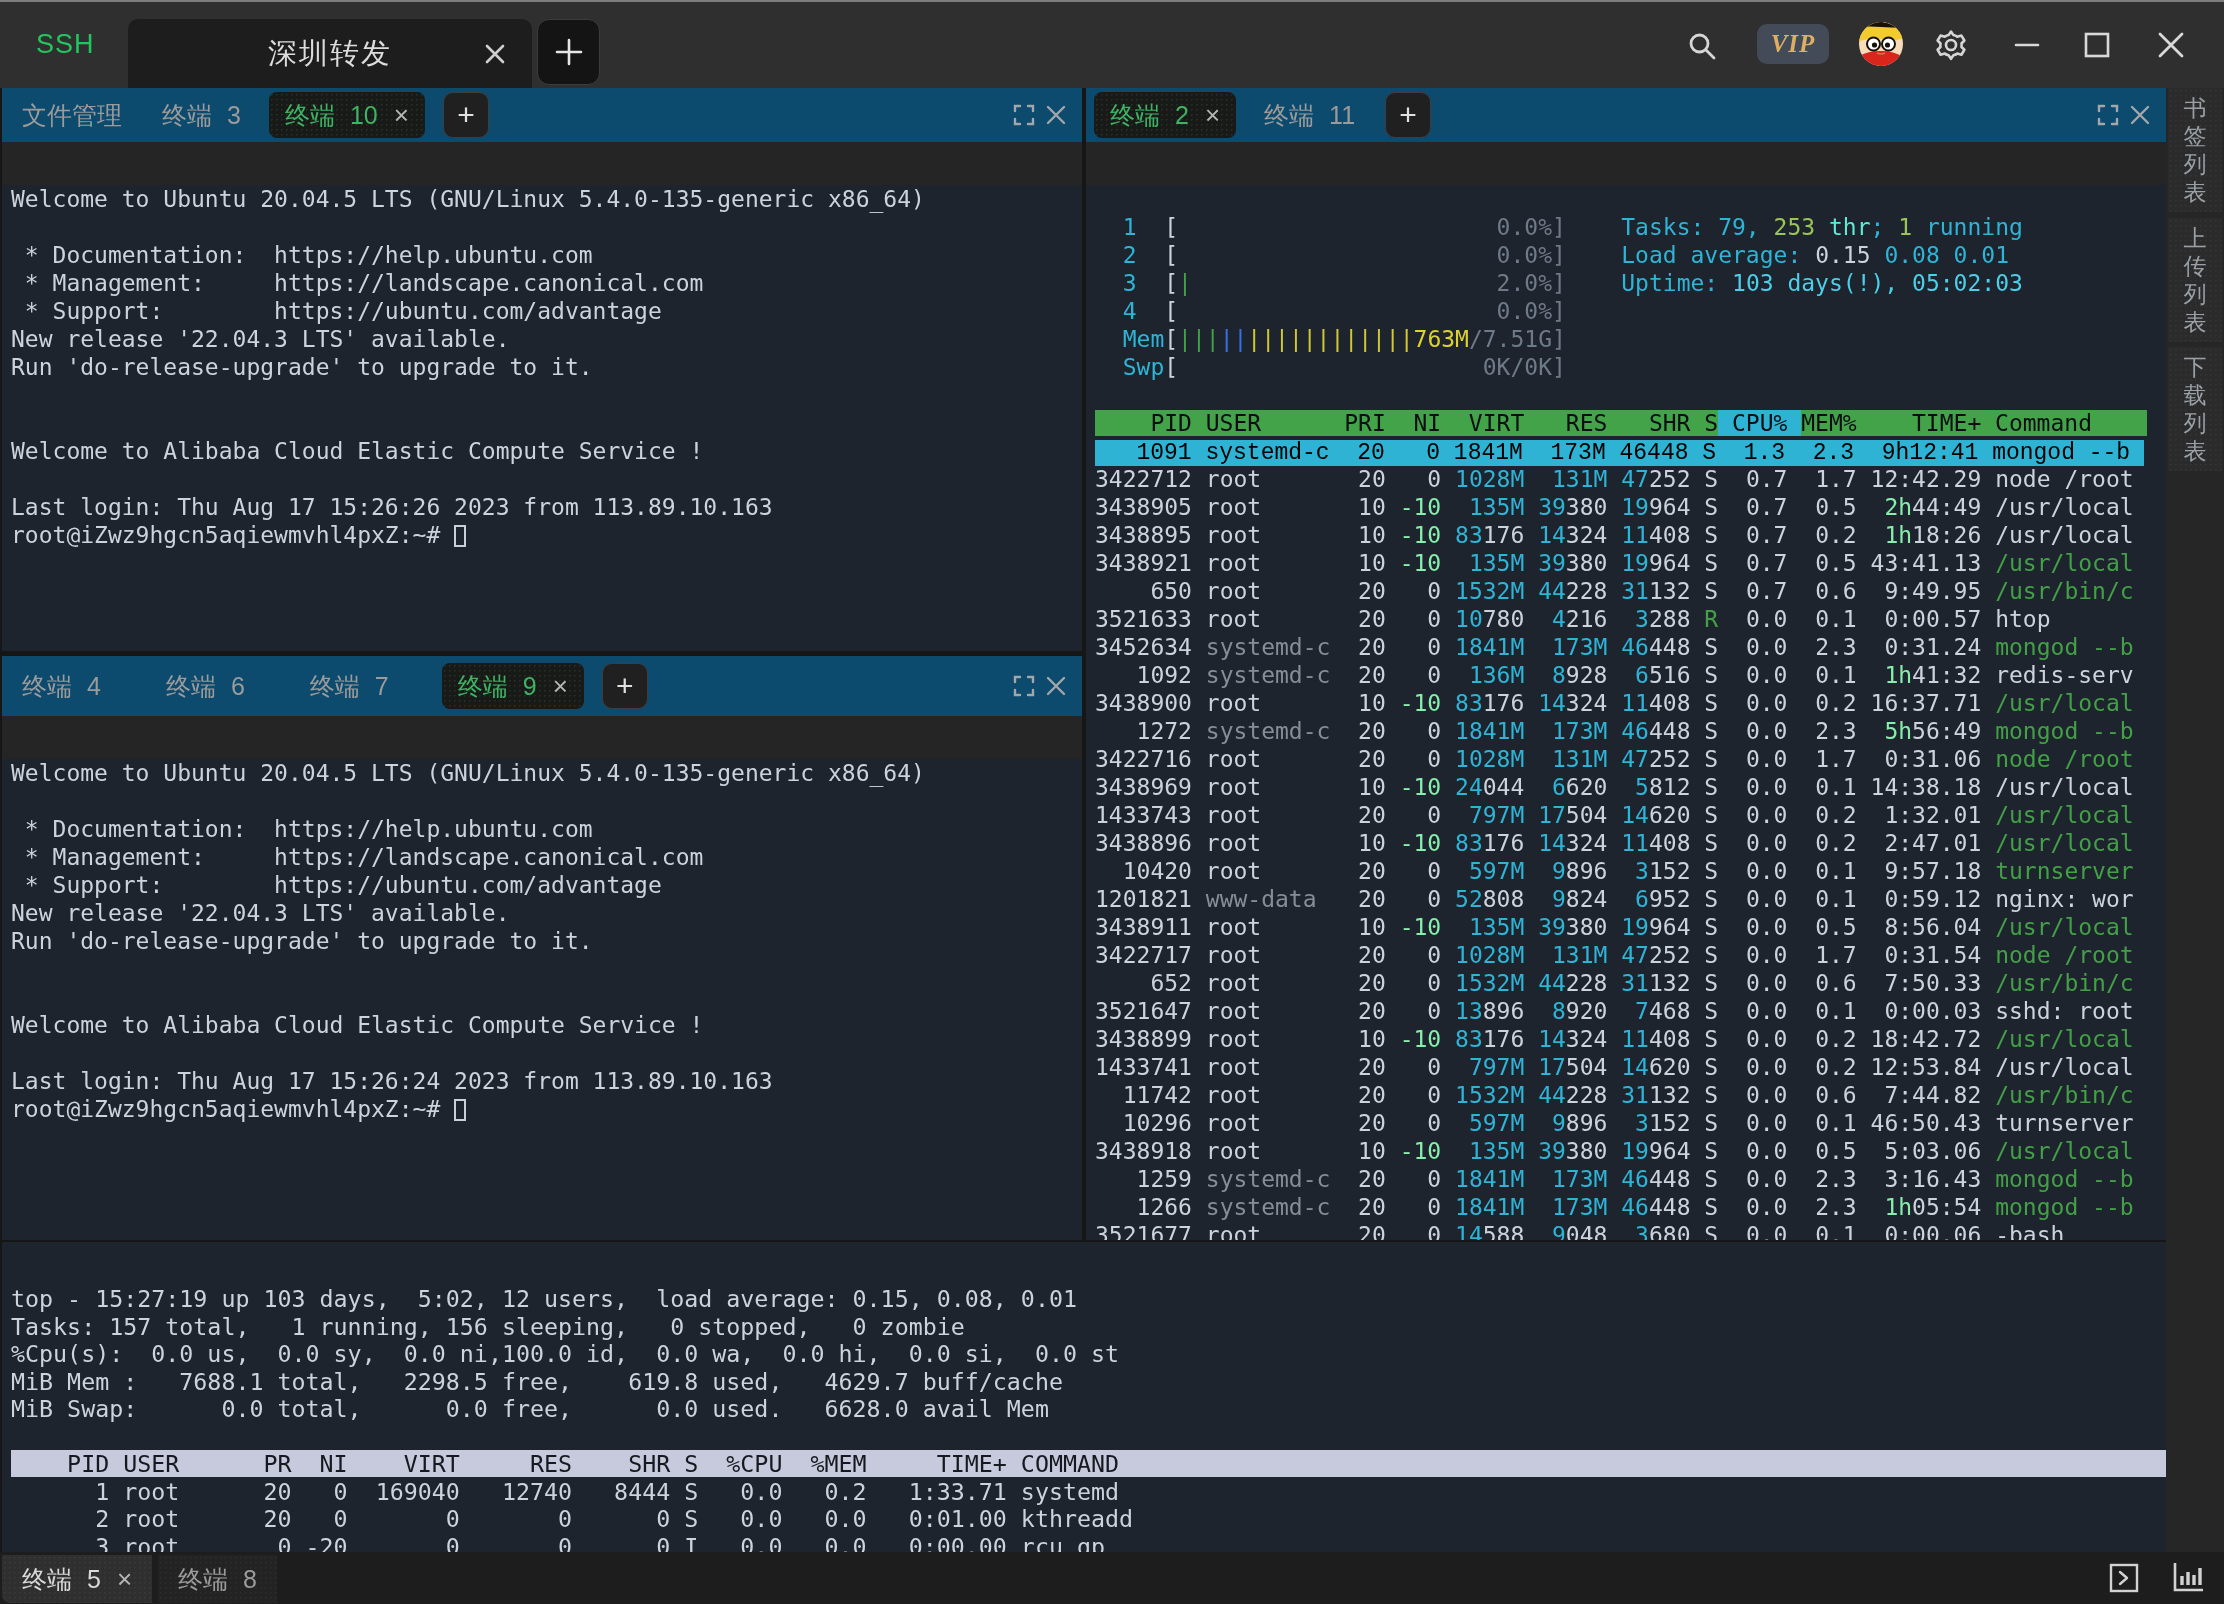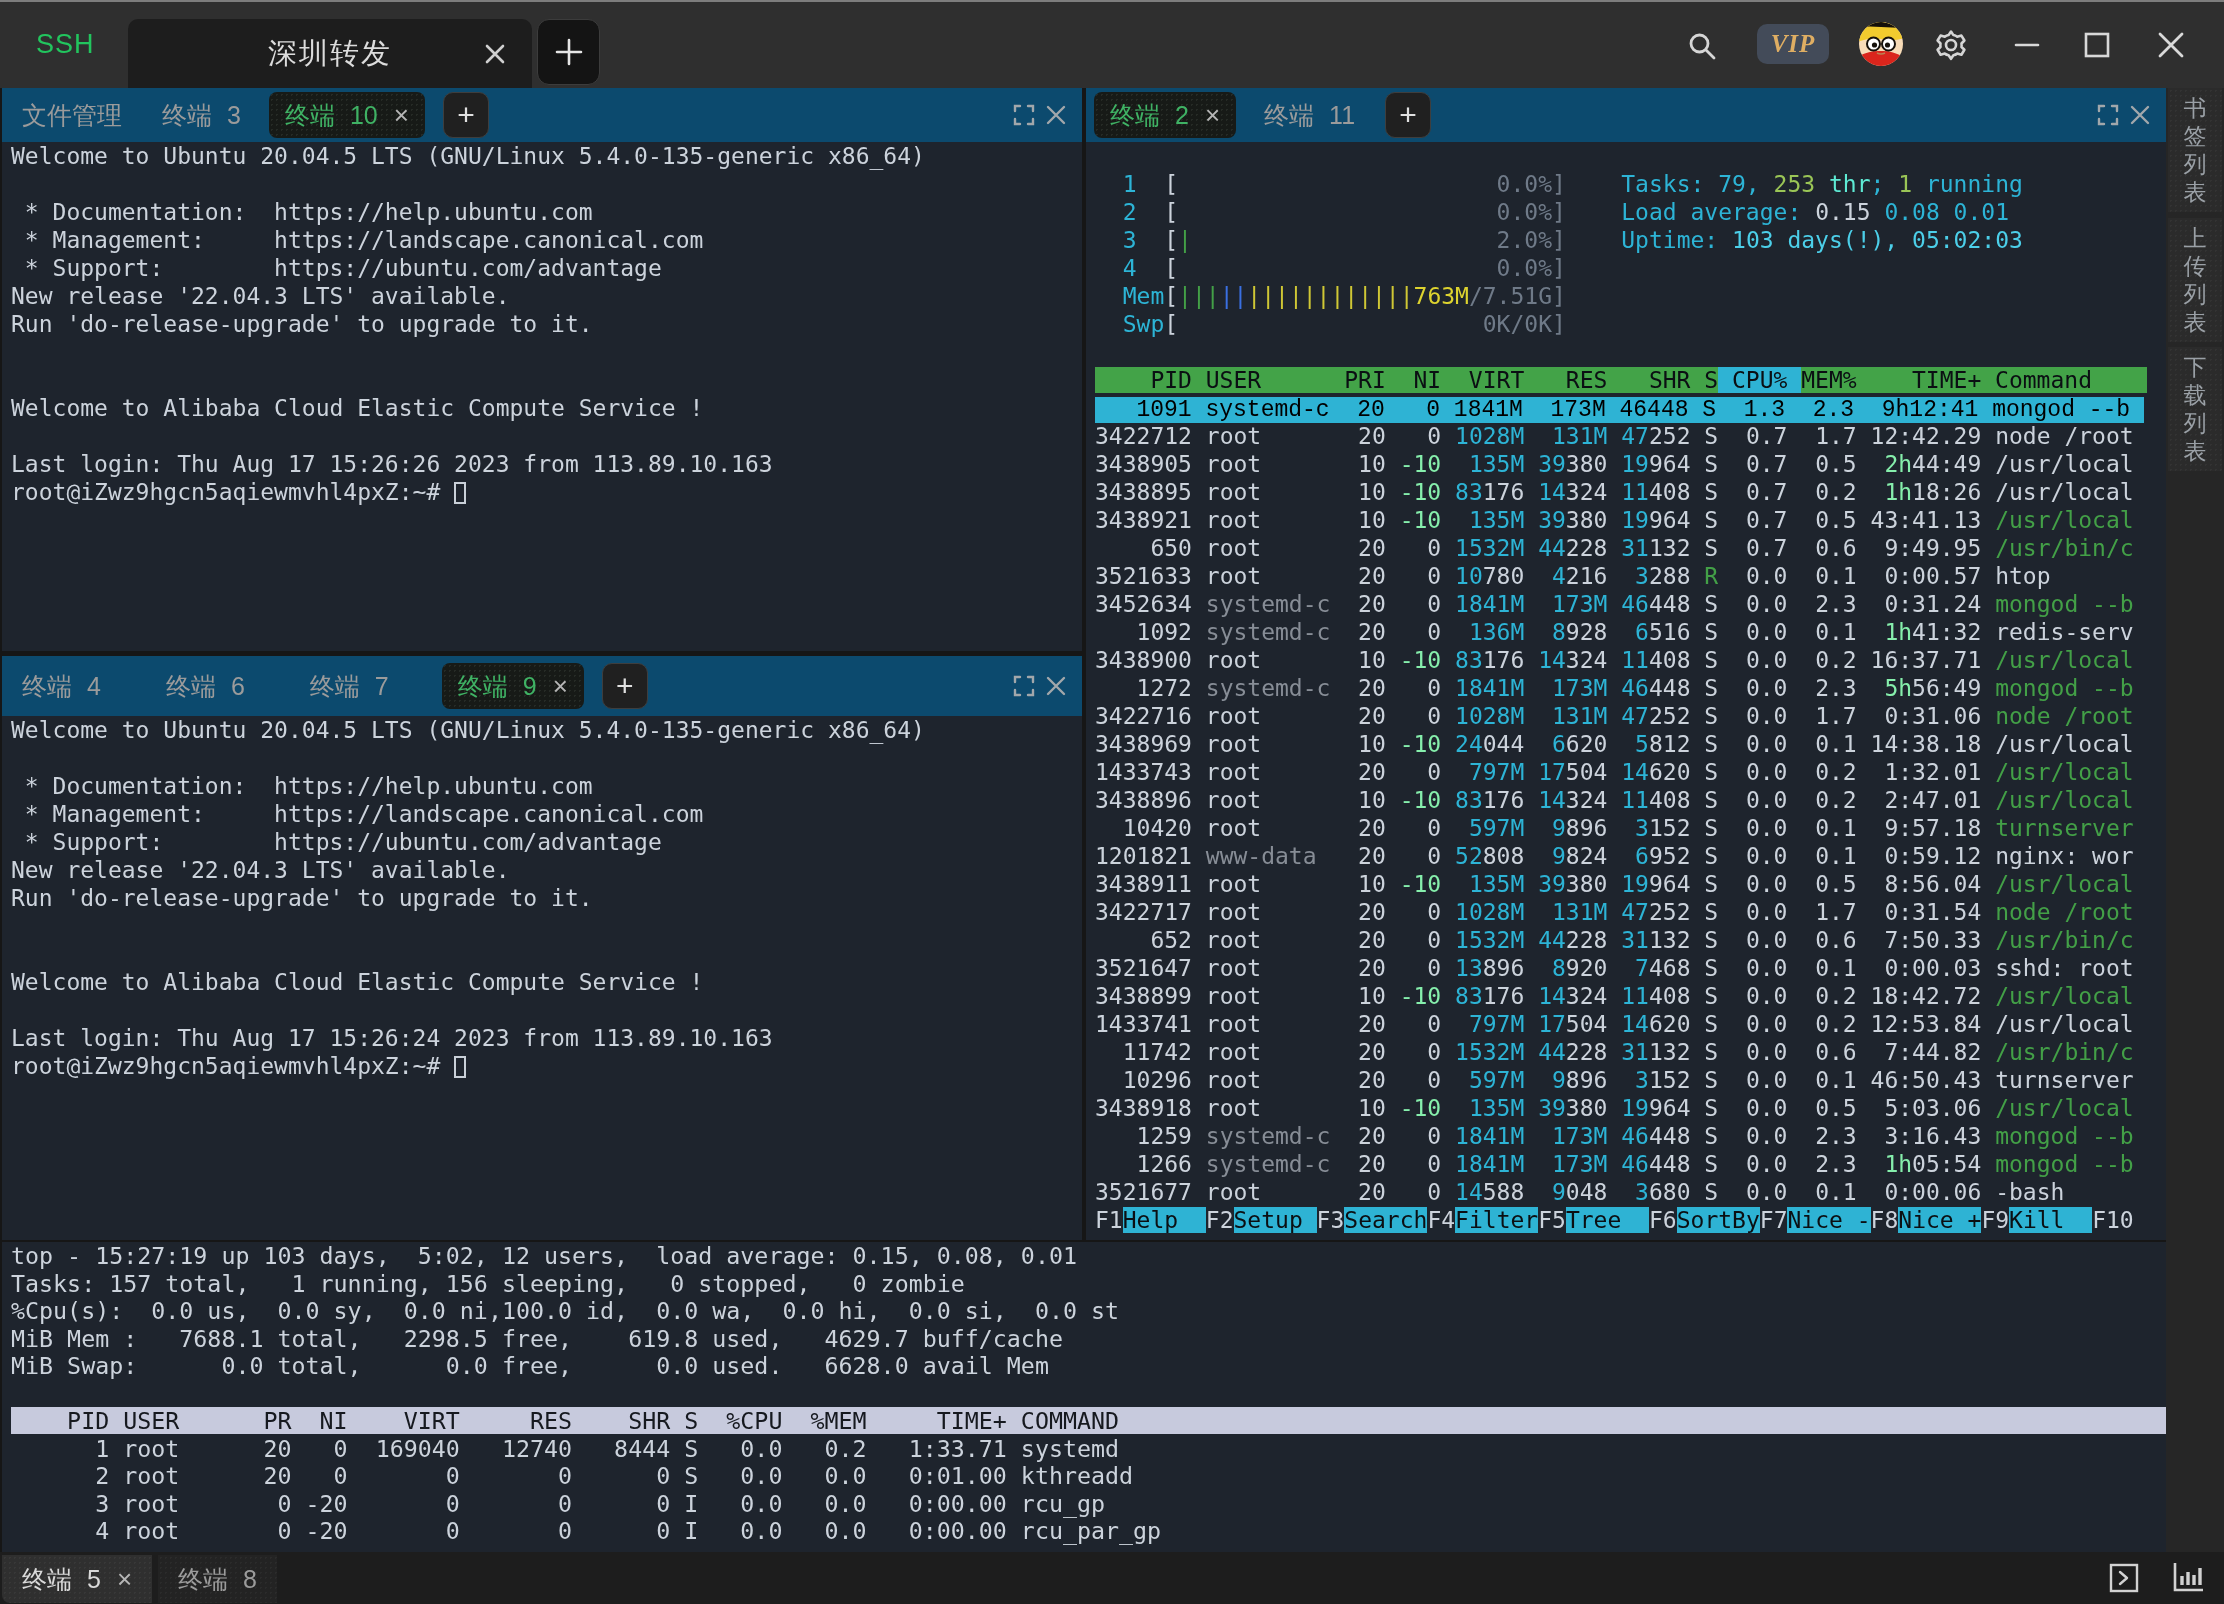--- a/index.html
+++ b/index.html
@@ -36,21 +36,21 @@
 .ptab { display:flex; align-items:center; padding:0 0 0 20px; margin-right:20px; height:46px; color:#9b9b9b; font-size:25px; }
 #pane-bl .ptab { margin-right:45px; }
 .ptab .t-num { margin-left:15px; }
 .ptab-active { background:#171a17; background-image:radial-gradient(#262b26 1px, transparent 1px); background-size:5px 5px; border-radius:8px; margin:0 8px !important; padding:0 16px; }
 .ptab-active .t-name, .ptab-active .t-num { color:#3fb264; }
 .t-close-x { margin-left:16px; color:#b5b5b5; font-size:26px; line-height:26px; }
 .tab-plus { width:46px; height:46px; margin-left:10px; border:1px solid #3e3e3e; border-radius:10px; color:#e0e0e0; font-size:30px; font-weight:300; display:flex; align-items:center; justify-content:center; background:#202020; }
 .tb-icons { margin-left:auto; display:flex; align-items:center; gap:8px; padding-right:14px; }
 .tb-icons .icon-btn { width:24px; height:24px; display:flex; align-items:center; justify-content:center; border-radius:6px; }
 
-.term { position:absolute; left:0; right:0; bottom:0; background:#1e242d; overflow:hidden; font-family:"DejaVu Sans Mono", monospace; font-size:23px; line-height:28px; }
+.term { position:absolute; left:0; right:0; bottom:0; background:#1e242d; overflow:hidden; font-family:"DejaVu Sans Mono", monospace; font-size:23px; line-height:28px;margin-top:43px; }
 #pane-tl .term, #pane-r .term { top:54px; }
 #pane-bl .term { top:60px; }
 #pane-b .term { top:0; font-size:23.3px; line-height:27.5px; }
 .tl { white-space:pre; height:28px; padding-left:9px; }
 #pane-b .tl { height:27.5px; }
 
 
 .s-fg { color:#ccd3dc; }
 .s-dim { color:#6f7a88; }
 .s-gray { color:#878d96; }

